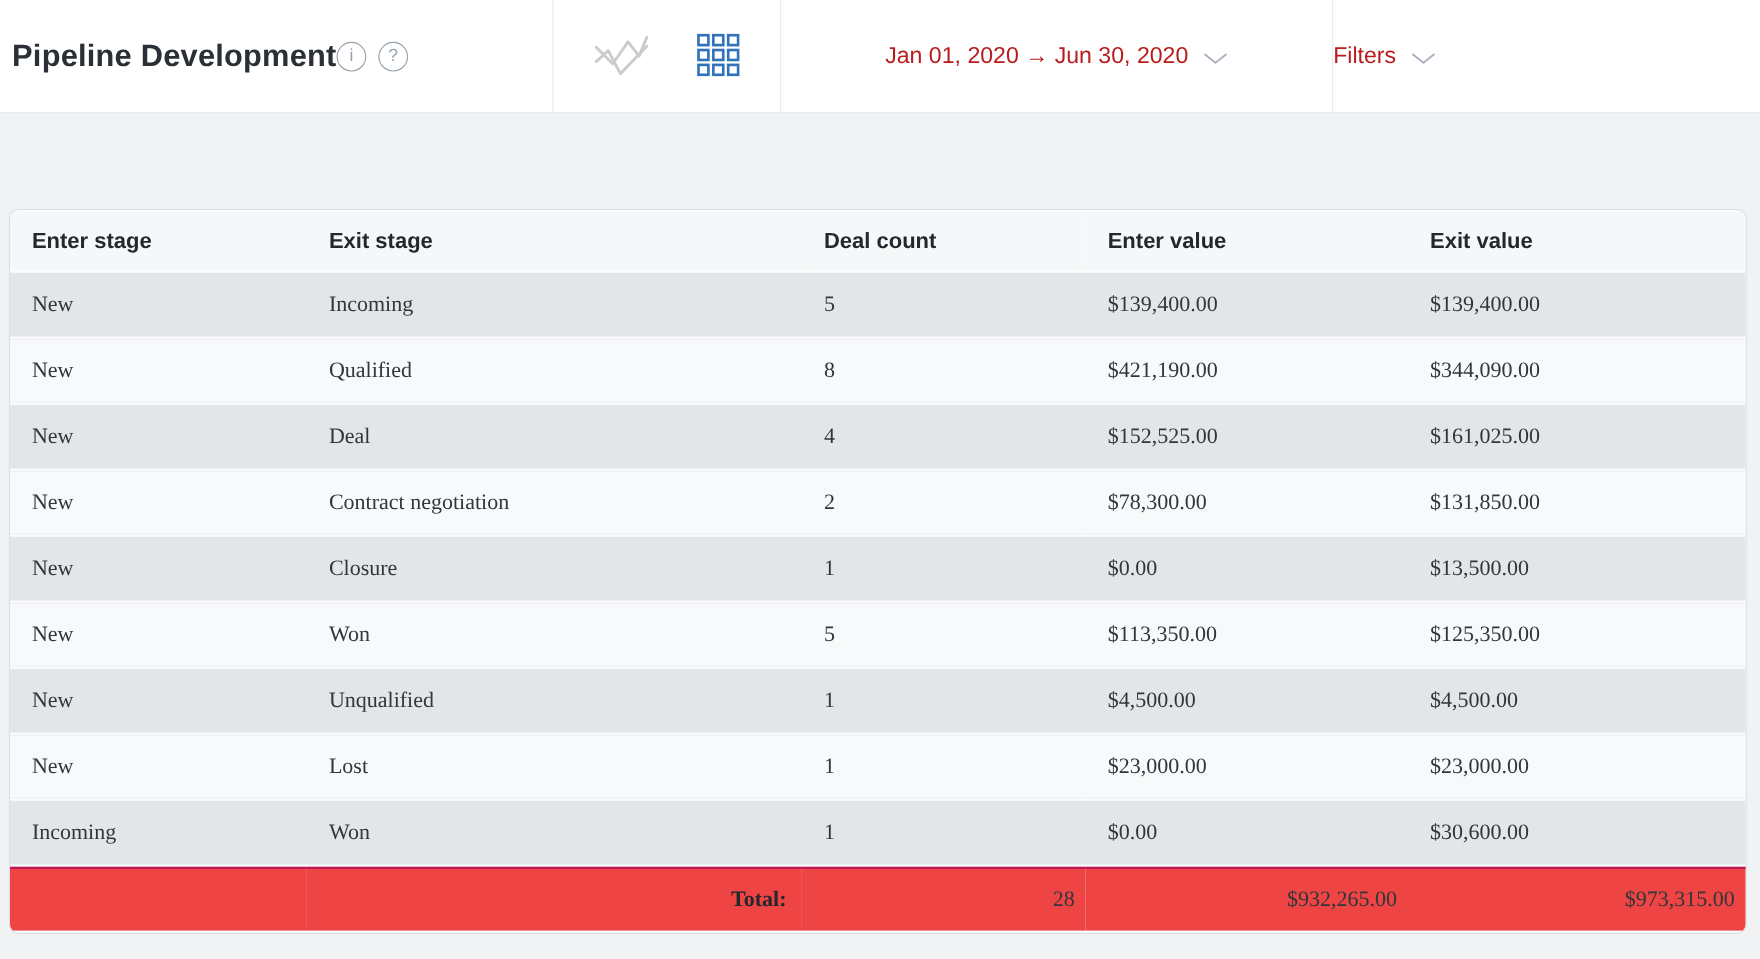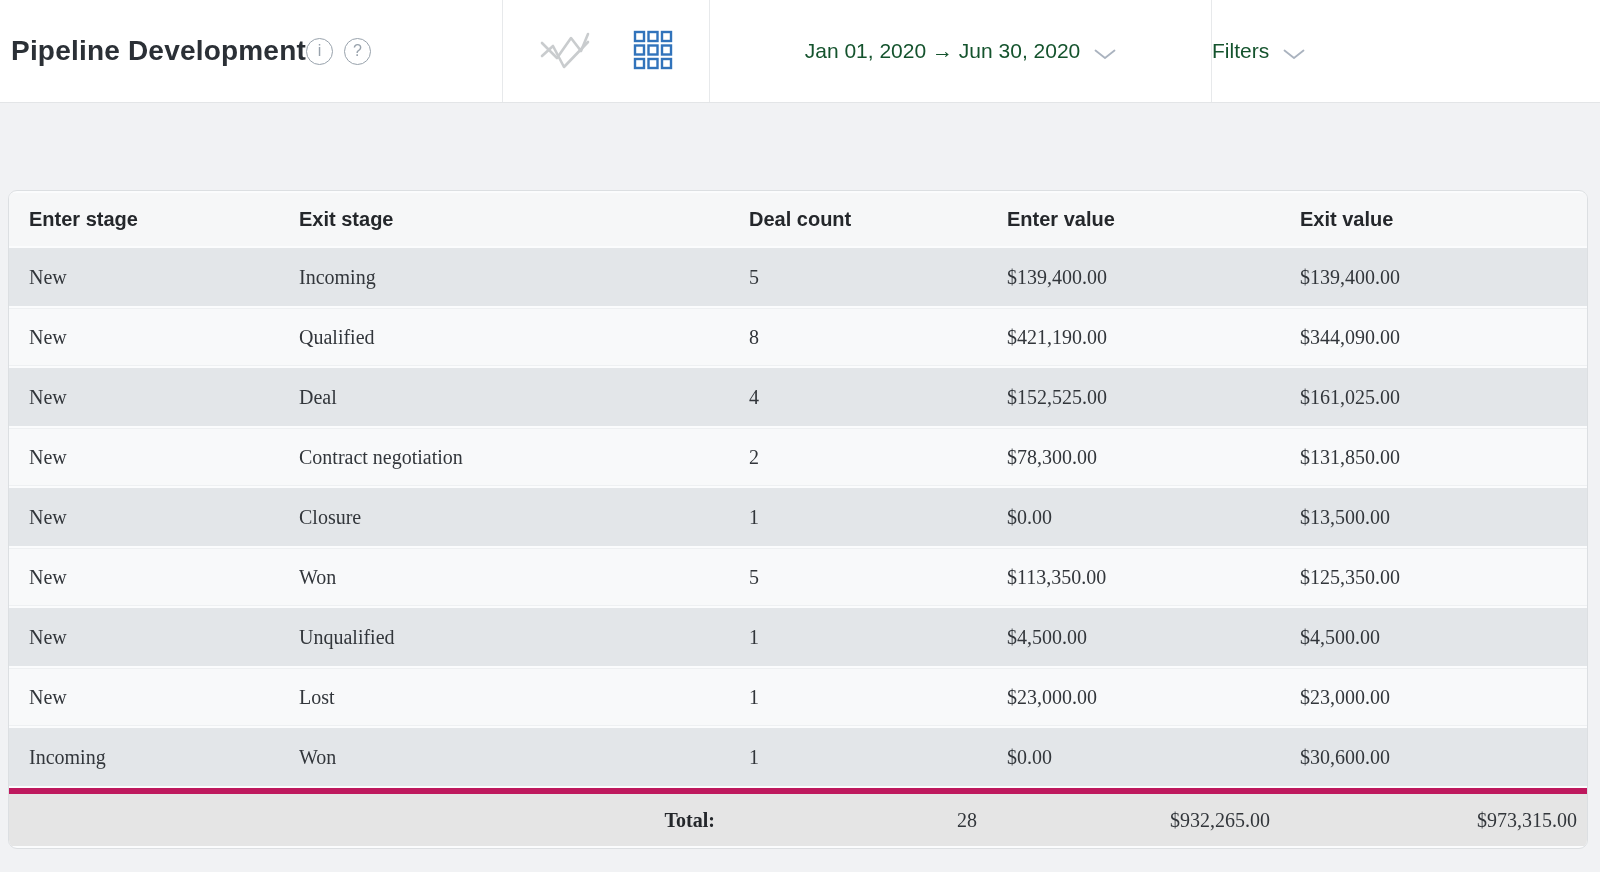--- a/index.html
+++ b/index.html
@@ -67,21 +67,21 @@
   .icon-btn {
     background: none; border: none; cursor: pointer;
     display: flex; align-items: center; justify-content: center;
     padding: 4px;
   }
   .muted-select {
     display: flex; align-items: center; gap: 14px;
     background: none; border: none; cursor: pointer;
     font-family: "Liberation Sans", "DejaVu Sans", sans-serif;
     font-size: 21px;
-    color: #14532d;
+    color: #b91c1c;
     white-space: nowrap;
   }
   .chev { display: inline-block; margin-top: 3px; }
 
   
   .page-body { padding: 87px 12px 0 8px; border-radius: 17px; }
   .card {
     width: 1580px;
     background: #fbfcfd;
     border: 1px solid #dcdfe2;
@@ -111,22 +111,22 @@
     height: 53px;
     background: #f6f7f8;
     font-weight: 700;
     color: #24272b;
   }
   tbody td { height: 58px; color: #32363b; font-family: Liberation Serif, serif; }
   tr.row-dark td  { background: #e3e6e9; }
   tr.row-light td { background: #f8f9fa; border-top: 1px solid #eef0f2; border-bottom: 1px solid #eef0f2; }
   tr.row-total td {
     height: 58px;
-    background: #e5e5e5;
-    border-top: 6px solid #be185d;
+    background: #ef4444;
+    border-top: 2px solid #be185d;
     text-align: right;
   }
   .total-label-cell { text-align: right; font-weight: 700; color: #24272b; padding-right: 14px; }
 </style>
 </head>
 <body>
 
 <header class="toolbar">
 
   <div class="toolbar-section section-title">

